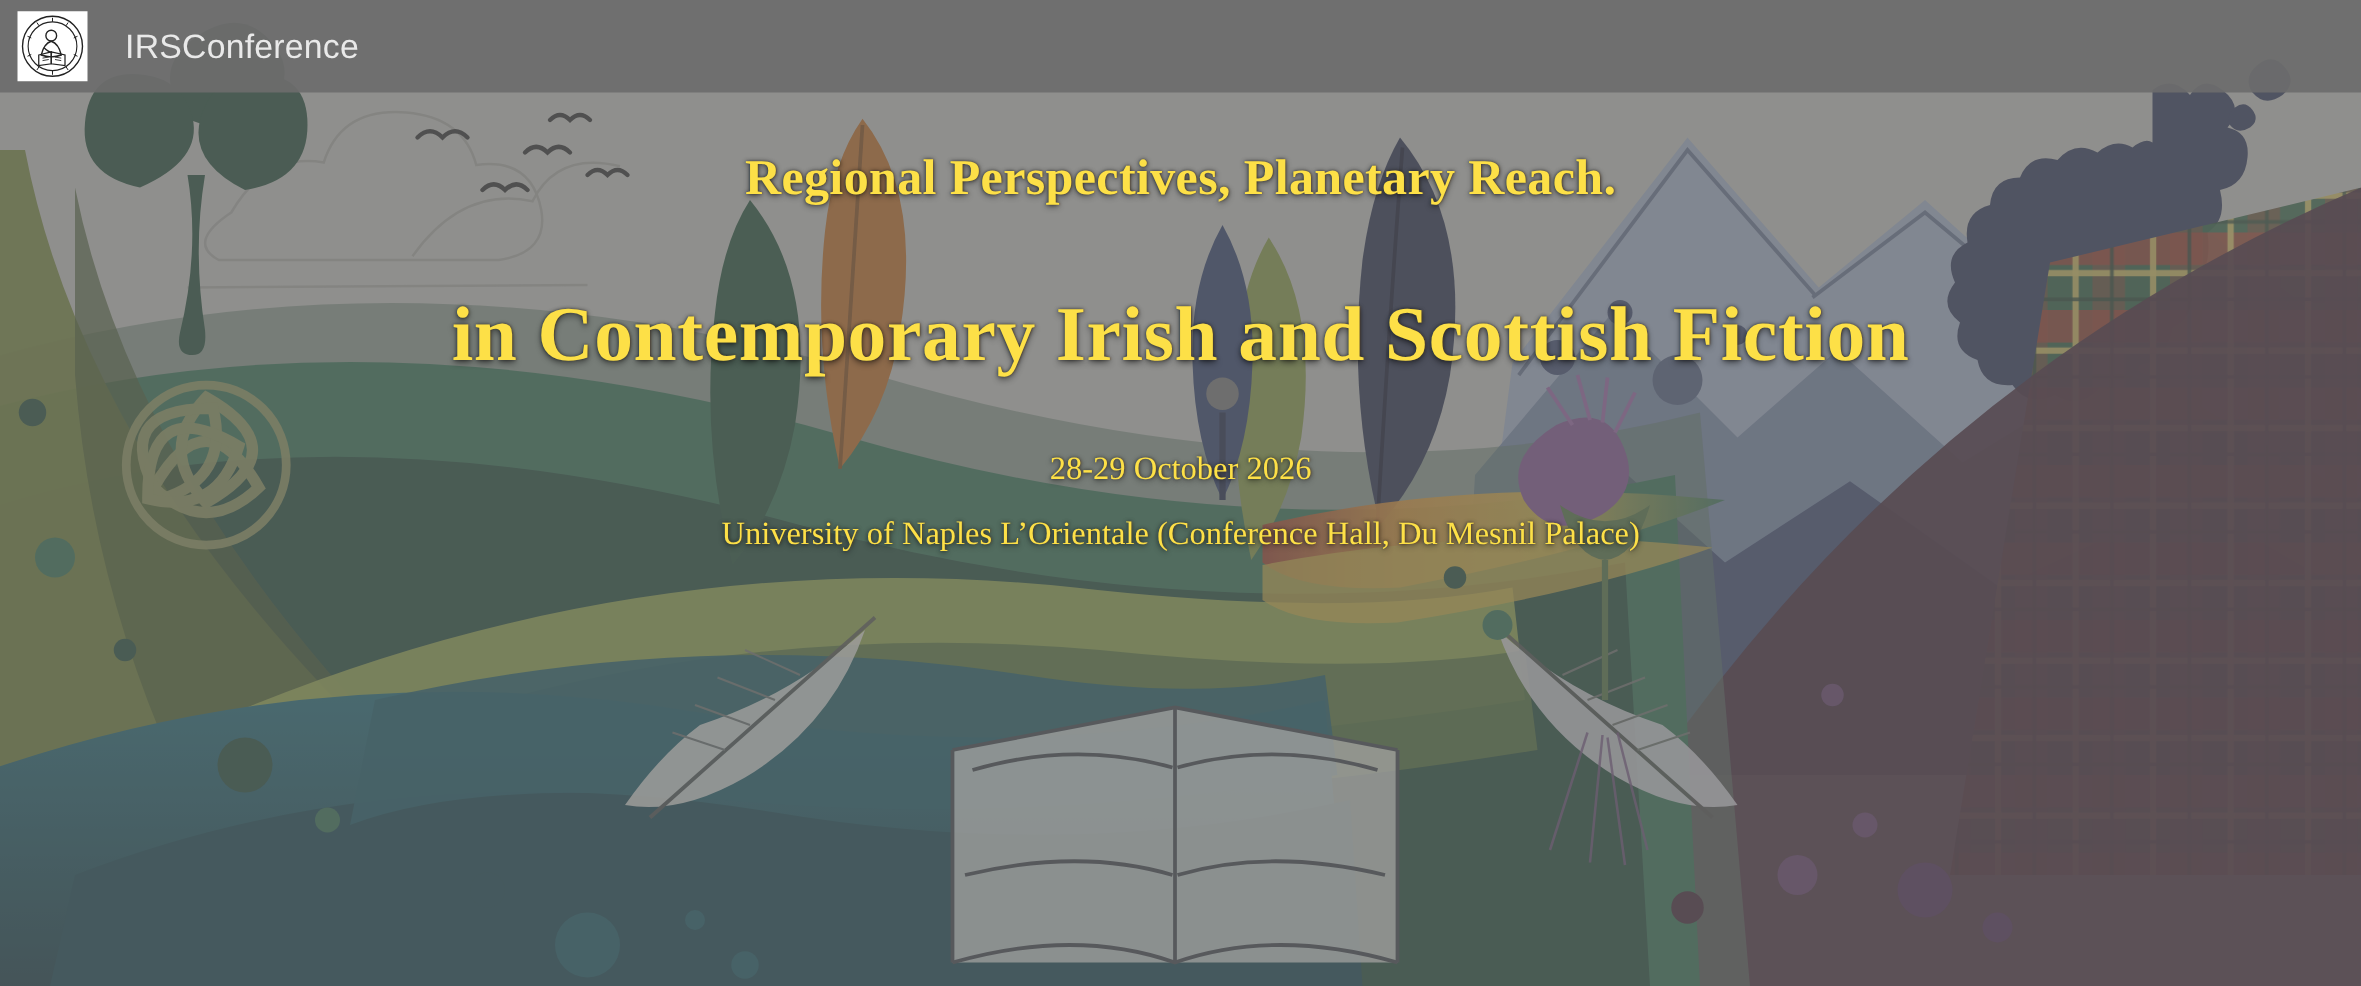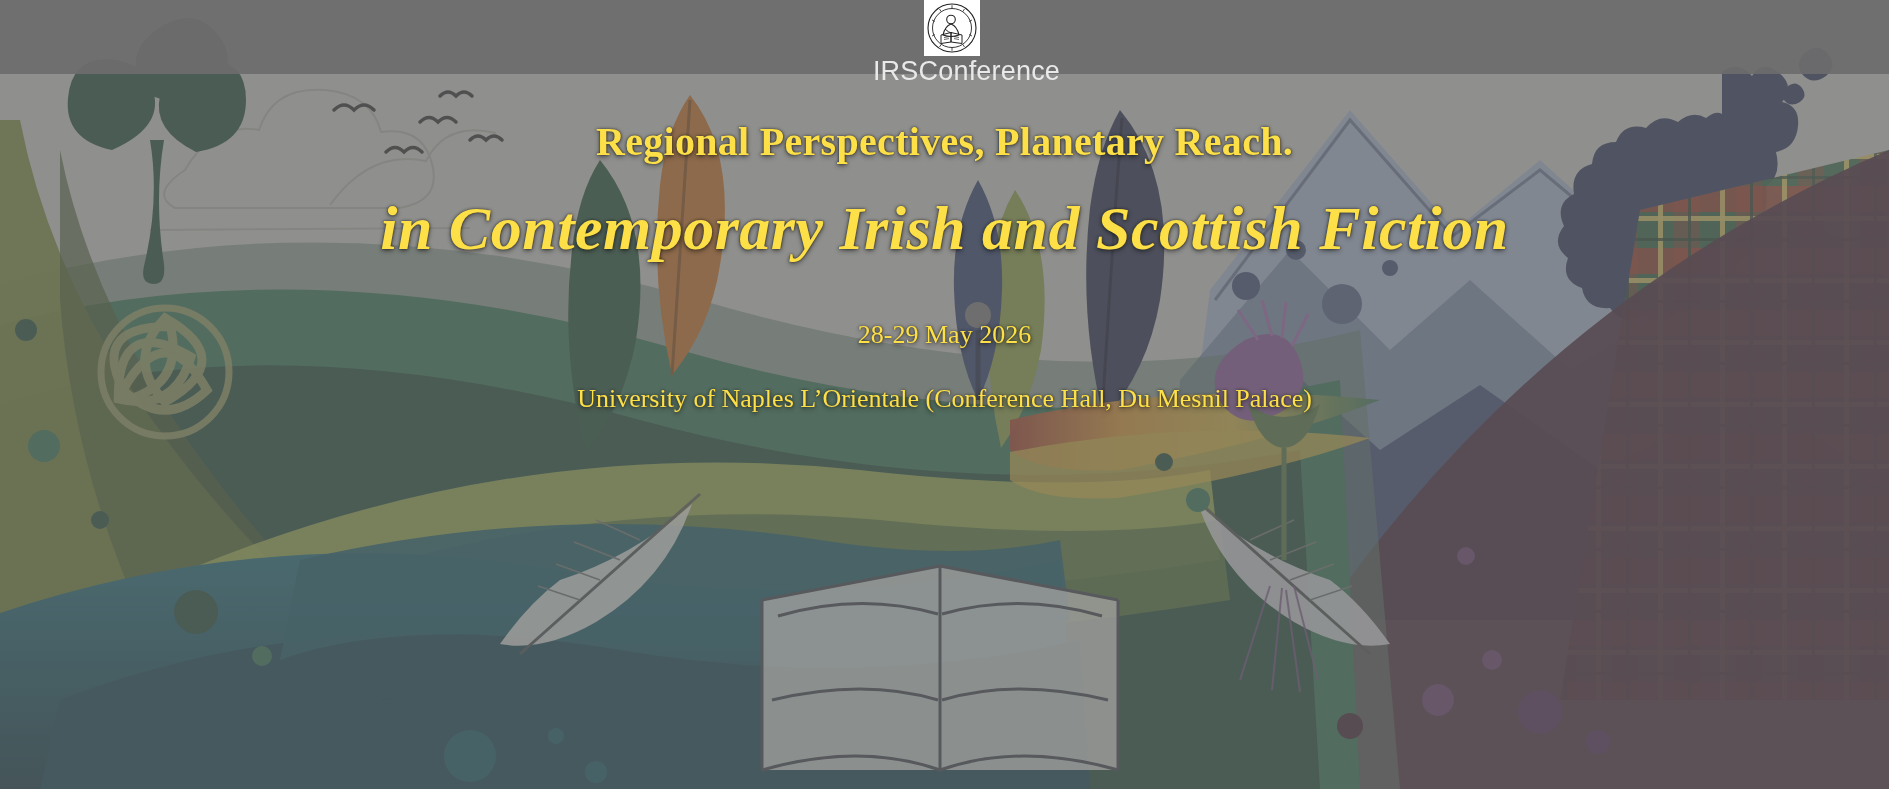--- a/index.html
+++ b/index.html
@@ -34,21 +34,20 @@
   }
 
   
   #header {
     position:absolute; top:0; left:0;
     width:1889px; height:74px;
     z-index:6;
     display:flex; align-items:center;
     padding-left:14px;
     background:rgba(109,109,109,0.92);
-    flex-direction:column;
   }
   #logo-box {
     width:56px; height:56px;
     background:#ffffff;
     display:flex; align-items:center; justify-content:center;
     flex:0 0 auto;
   }
   #logo-box svg { display:block; }
   #site-title {
     margin-left:30px;
@@ -85,33 +84,32 @@
     font-weight:bold;
     letter-spacing:0.3px;
   }
   #title-line-1 {
     margin-top:58px;
     font-size:62px;
     font-weight:bold;
     letter-spacing:0.5px;
   }
   #title-line-2 {
-    margin-top:28px;
+    margin-top:68px;
     font-size:62px;
     font-weight:bold;
     letter-spacing:0.5px;
-    font-style:italic;
   }
   #event-date {
     margin-top:56px;
     font-size:26px;
     font-weight:normal;
   }
   #event-venue {
-    margin-top:34px;
+    margin-top:22px;
     font-size:26px;
     font-weight:normal;
   }
 </style>
 </head>
 <body>
 
 <div id="stage">
 
   <svg id="artwork" viewBox="0 0 1889 789" preserveAspectRatio="none">
@@ -361,17 +359,17 @@
             <path d="M13.5,7 L15.2,9.6"></path>
         </g>
       </svg>
     </div>
     <div id="site-title">IRSConference</div>
   </div>
 
   <div id="content">
     <div id="subtitle" class="subhead">Regional Perspectives, Planetary Reach.</div>
     <div id="title-line-2" class="headline">in Contemporary Irish and Scottish Fiction</div>
-    <div id="event-date" class="meta">28-29 May 2026</div>
+    <div id="event-date" class="meta">28-29 October 2026</div>
     <div id="event-venue" class="meta">University of Naples L’Orientale (Conference Hall, Du Mesnil Palace)</div>
   </div>
 
 </div>
 
 </body></html>

